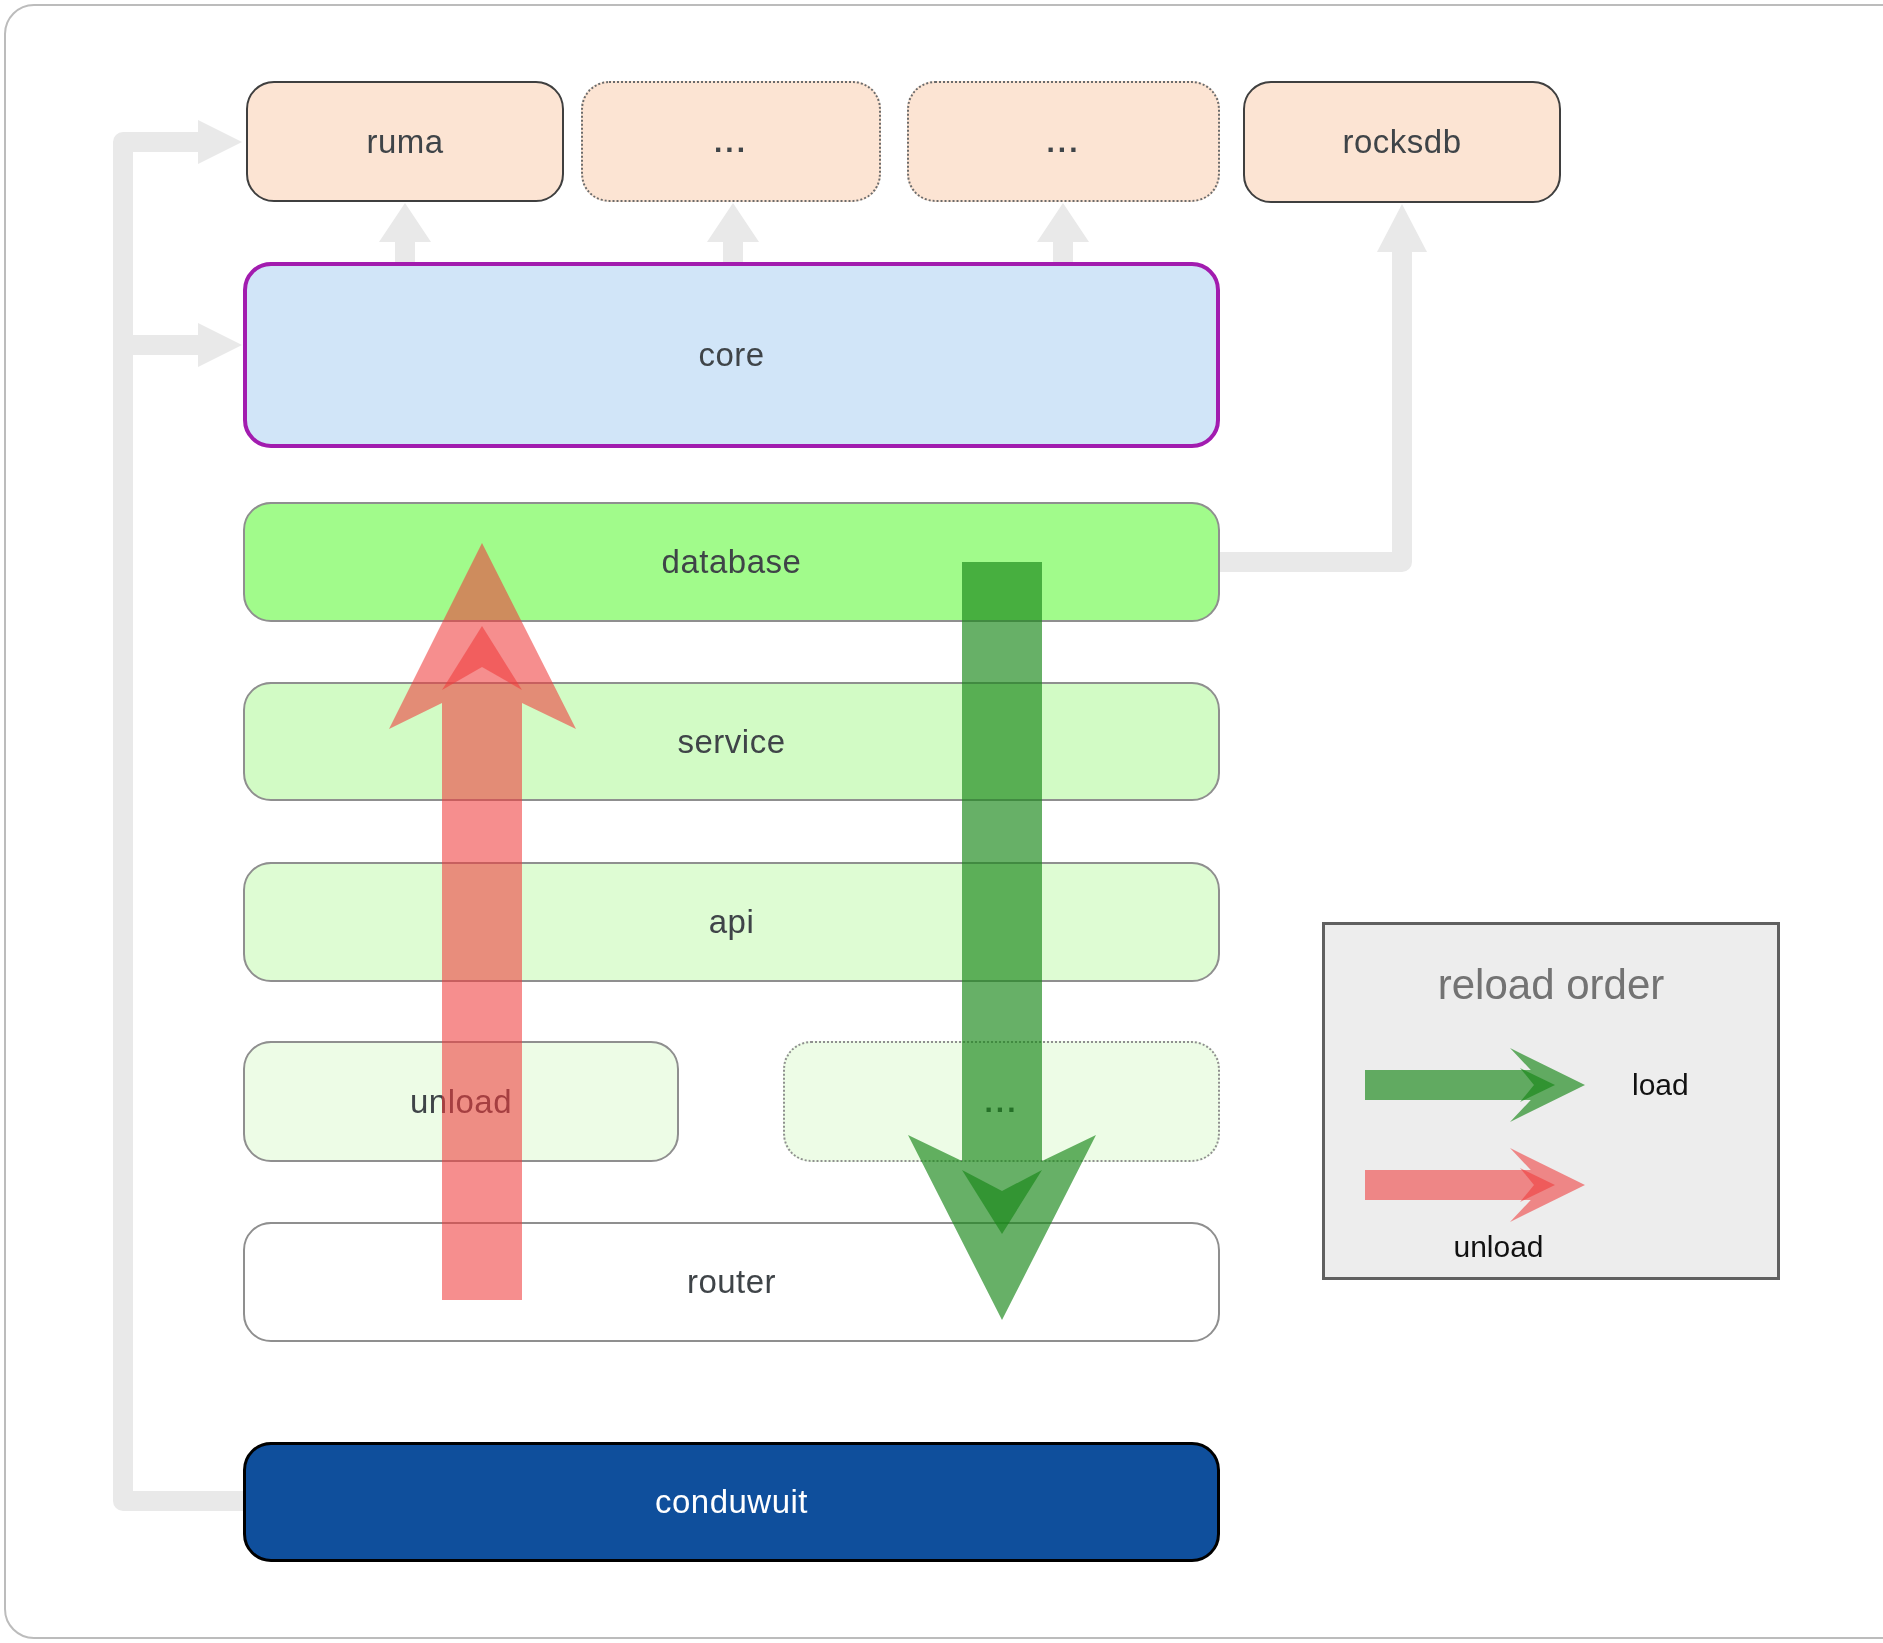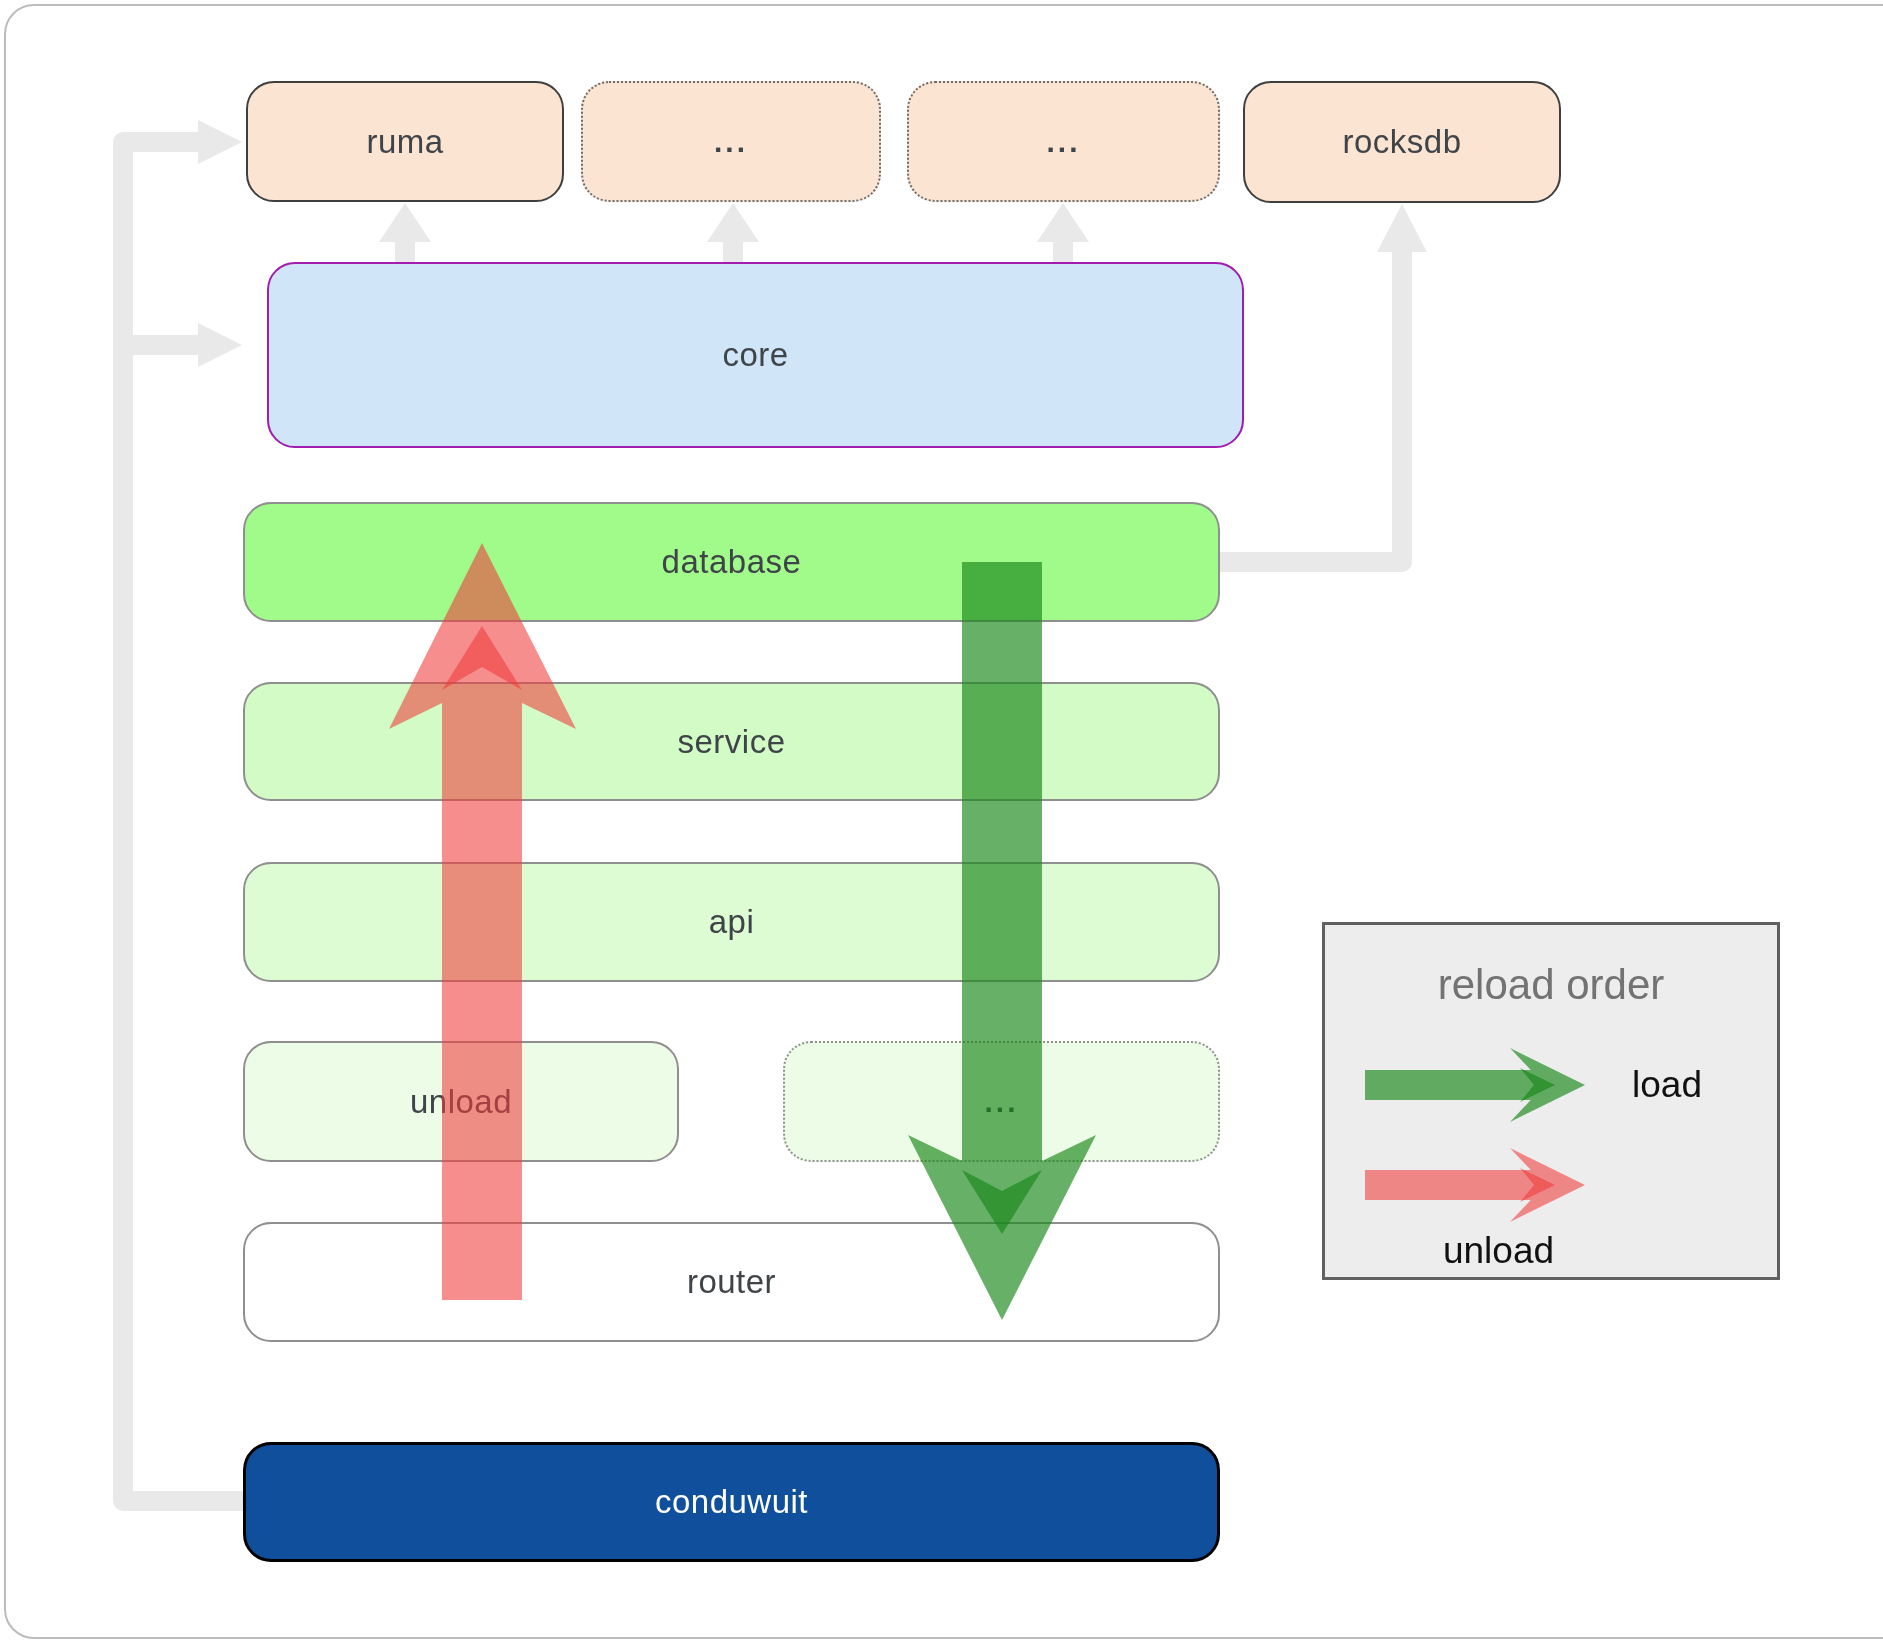--- a/index.html
+++ b/index.html
@@ -8,39 +8,39 @@
   .canvas-frame{position:absolute;left:4px;top:4px;right:4px;bottom:4px;
     border:2px solid #bcbcbc;border-radius:30px;}
   svg.layer{position:absolute;left:0;top:0;pointer-events:none;}
   #gray-layer{z-index:1;}
   .box{position:absolute;box-sizing:border-box;display:flex;align-items:center;justify-content:center;
     border-radius:28px;z-index:2;}
   .box .lbl{font-size:33px;color:var(--c-label_gray);letter-spacing:.5px;}
   .box .dots{font-weight:bold;letter-spacing:3px;font-size:30px;color:var(--c-label_gray);}
   .b-peach-solid{background:var(--c-peach);border:2.5px solid #3f3f3f;}
   .b-peach-dotted{background:var(--c-peach);border:2px dotted #6b6b6b;}
-  .b-core{background:var(--c-core_blue);border:2px solid #a21caf;margin-left:24px;}
+  .b-core{background:var(--c-core_blue);border:4px solid #a21caf;}
   .b-database{background:var(--c-database_green);border:2px solid #8f8f8f;}
   .b-service{background:var(--c-service_green);border:2px solid #8f8f8f;}
   .b-api{background:var(--c-api_green);border:2px solid #8f8f8f;}
   .b-faint{background:var(--c-faint_green);border:2px solid #8f8f8f;}
   .b-faint-dotted{background:var(--c-faint_green);border:2px dotted #8f8f8f;}
   .b-router{background:var(--c-router_white);border:2px solid #8f8f8f;}
   .b-conduwuit{background:var(--c-conduwuit_navy);border:3px solid #000;}
   .b-conduwuit .lbl{color:#ffffff;}
   .connector{stroke:var(--c-connector_gray);stroke-width:20;fill:none;stroke-linejoin:round;}
   .connector-head{fill:var(--c-connector_gray);}
   .arrow-red{fill:var(--c-unload_arrow);fill-opacity:.58;}
   .arrow-green{fill:var(--c-load_arrow);fill-opacity:.66;}
   .legend{position:absolute;left:1322px;top:922px;width:458px;height:358px;box-sizing:border-box;
     background:var(--c-legend_bg);border:3px solid #606060;z-index:2;}
   .legend-title{position:absolute;top:36px;left:0;width:100%;text-align:center;
     font-size:42px;color:#737373;}
   .legend-row{position:absolute;left:40px;display:flex;align-items:center;}
-  .legend-row .legend-label{margin-left:42px;font-size:37px;color:#111;}
+  .legend-row .legend-label{margin-left:42px;font-size:30px;color:#111;}
   .legend-row svg{display:block;}
 </style>
 </head>
 <body>
 
 <div class="stage">
   <div class="canvas-frame"></div>
 
   <svg id="gray-layer" class="layer" width="1883" height="1643" viewBox="0 0 1883 1643">
     <g>

